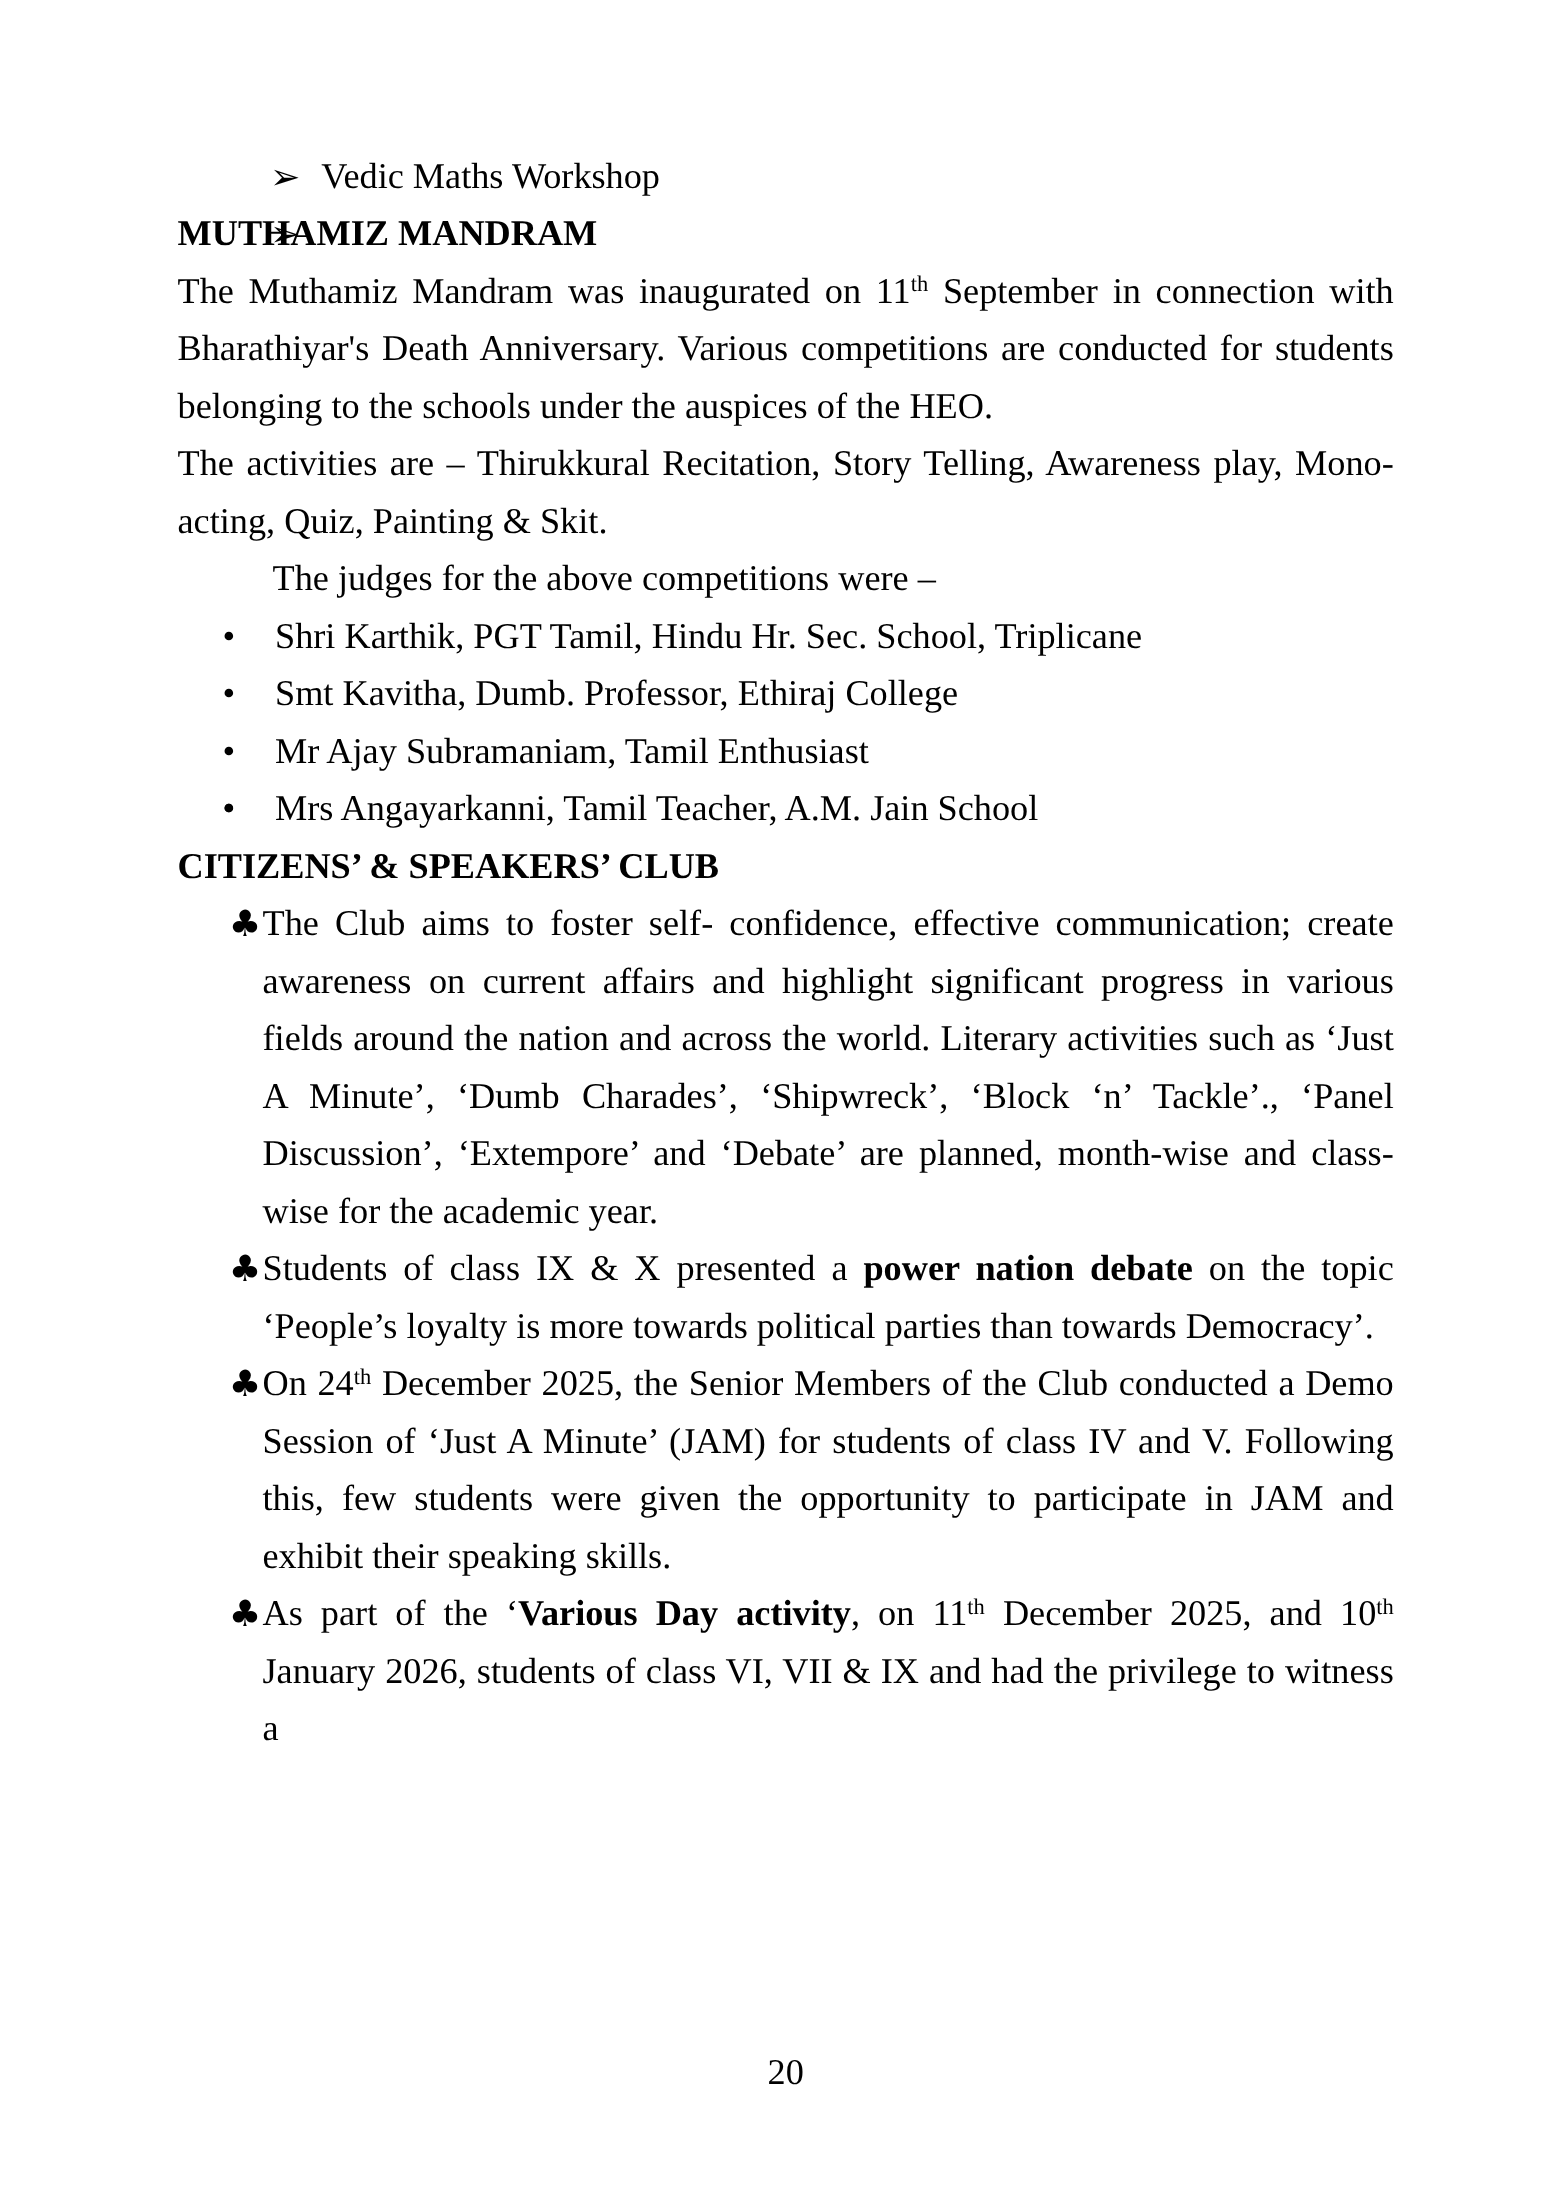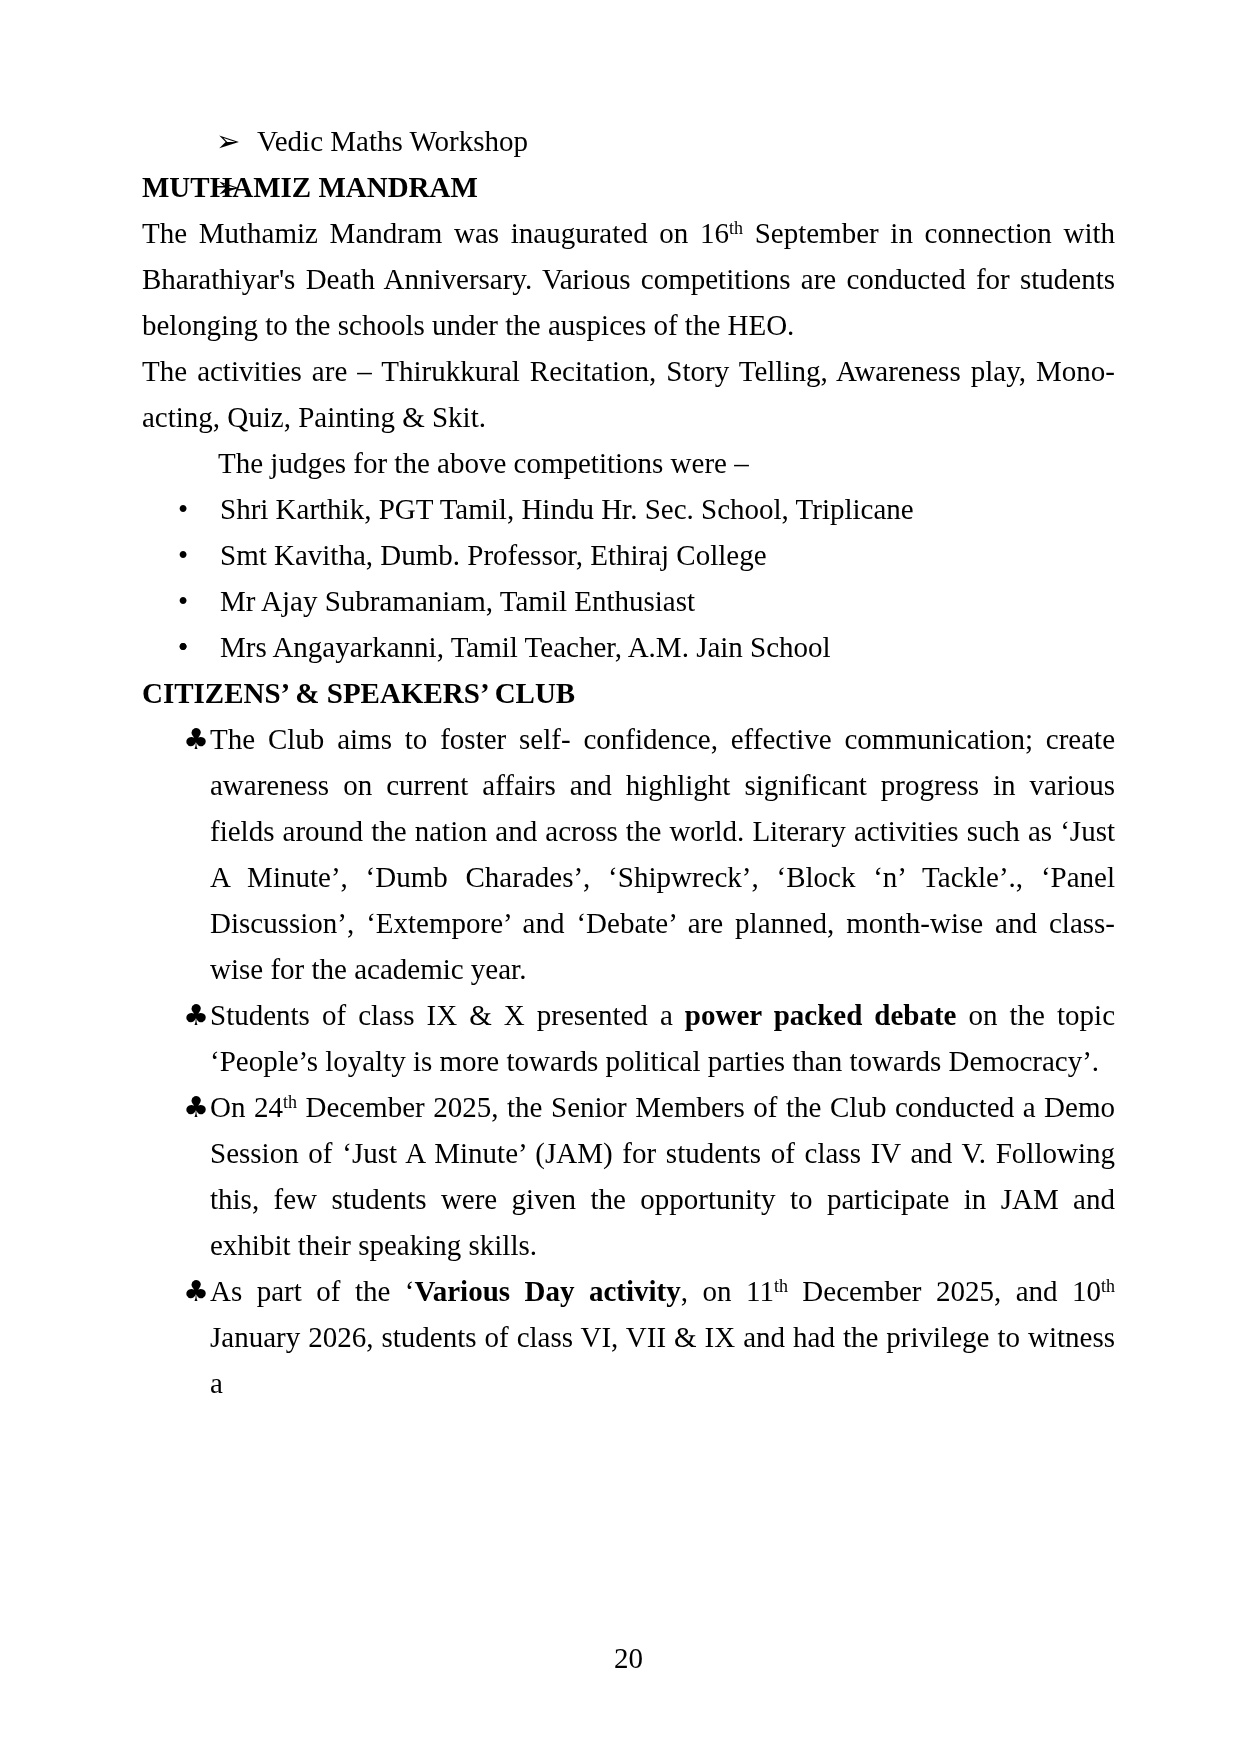--- a/index.html
+++ b/index.html
@@ -41,21 +41,21 @@
     <div class="li arrow-li">
       <span class="bullet">➢</span>
       <span><span>Vedic Maths Workshop</span></span>
     </div>
     <div class="li arrow-li">
       <span class="bullet">➢</span>
     </div>
 
     <p class="heading">MUTHAMIZ MANDRAM</p>
 
-    <p class="justify"><span>The Muthamiz Mandram was inaugurated on 16</span><sup>th</sup><span> September in connection with Bharathiyar's Death Anniversary. Various competitions are conducted for students belonging to the schools under the auspices of the HEO.</span></p>
+    <p class="justify"><span>The Muthamiz Mandram was inaugurated on 11</span><sup>th</sup><span> September in connection with Bharathiyar's Death Anniversary. Various competitions are conducted for students belonging to the schools under the auspices of the HEO.</span></p>
     <p class="justify"><span>The activities are – Thirukkural Recitation, Story Telling, Awareness play, Mono-acting, Quiz, Painting &amp; Skit.</span></p>
     <p class="tab-indent"><span>The judges for the above competitions were –</span></p>
 
     <div class="li judge-li">
       <span class="bullet">•</span>
       <span><span>Shri Karthik, PGT Tamil, Hindu Hr. Sec. School, Triplicane</span></span>
     </div>
     <div class="li judge-li">
       <span class="bullet">•</span>
       <span><span>Smt Kavitha, Dumb. Professor, Ethiraj College</span></span>
@@ -73,21 +73,21 @@
     </div>
 
     <p class="heading">CITIZENS’ &amp; SPEAKERS’ CLUB</p>
 
     <div class="li club-li">
       <span class="bullet">♣</span>
       <span><span>The Club aims to foster self- confidence, effective communication; create awareness on current affairs and highlight significant progress in various fields around the nation and across the world. Literary activities such as ‘Just A Minute’, ‘Dumb Charades’, ‘Shipwreck’, ‘Block ‘n’ Tackle’., ‘Panel Discussion’, ‘Extempore’ and ‘Debate’ are planned, month-wise and class-wise for the academic year.</span></span>
     </div>
     <div class="li club-li">
       <span class="bullet">♣</span>
-      <span><span>Students of class IX &amp; X presented a </span><span class="b">power packed debate</span><span> on the topic ‘People’s loyalty is more towards political parties than towards Democracy’.</span></span>
+      <span><span>Students of class IX &amp; X presented a </span><span class="b">power nation debate</span><span> on the topic ‘People’s loyalty is more towards political parties than towards Democracy’.</span></span>
     </div>
     <div class="li club-li">
       <span class="bullet">♣</span>
       <span><span>On 24</span><sup>th</sup><span> December 2025, the Senior Members of the Club conducted a Demo Session of ‘Just A Minute’ (JAM) for students of class IV and V. Following this, few students were given the opportunity to participate in JAM and exhibit their speaking skills.</span></span>
     </div>
     <div class="li club-li justify-last">
       <span class="bullet">♣</span>
       <span><span>As part of the ‘</span><span class="b">Various Day activity</span><span>, on 11</span><sup>th</sup><span> December 2025, and 10</span><sup>th</sup><span> January 2026, students of class VI, VII &amp; IX and had the privilege to witness a</span></span>
     </div>
 

